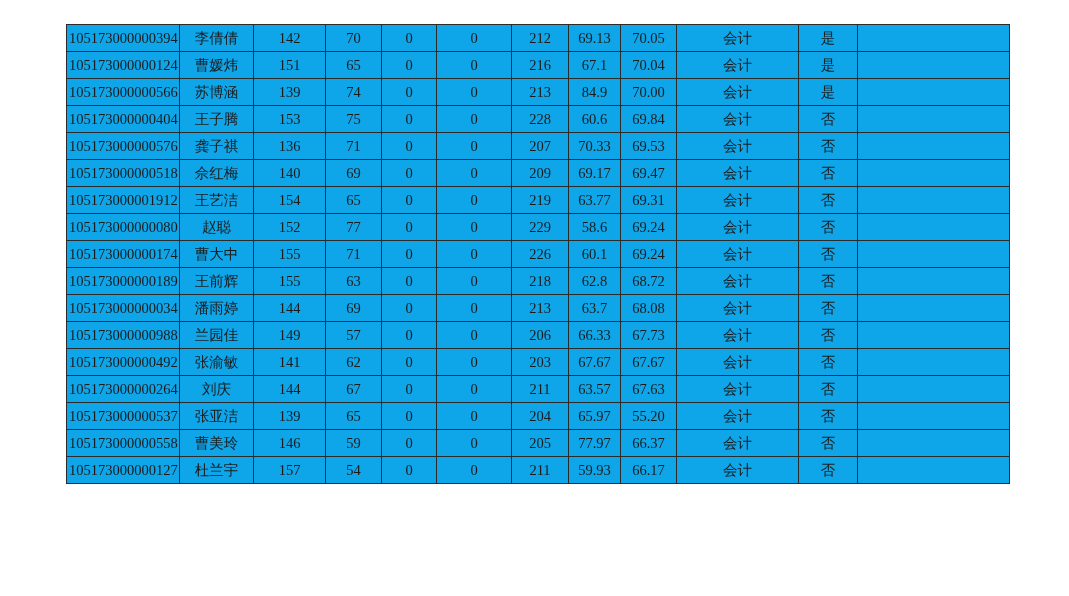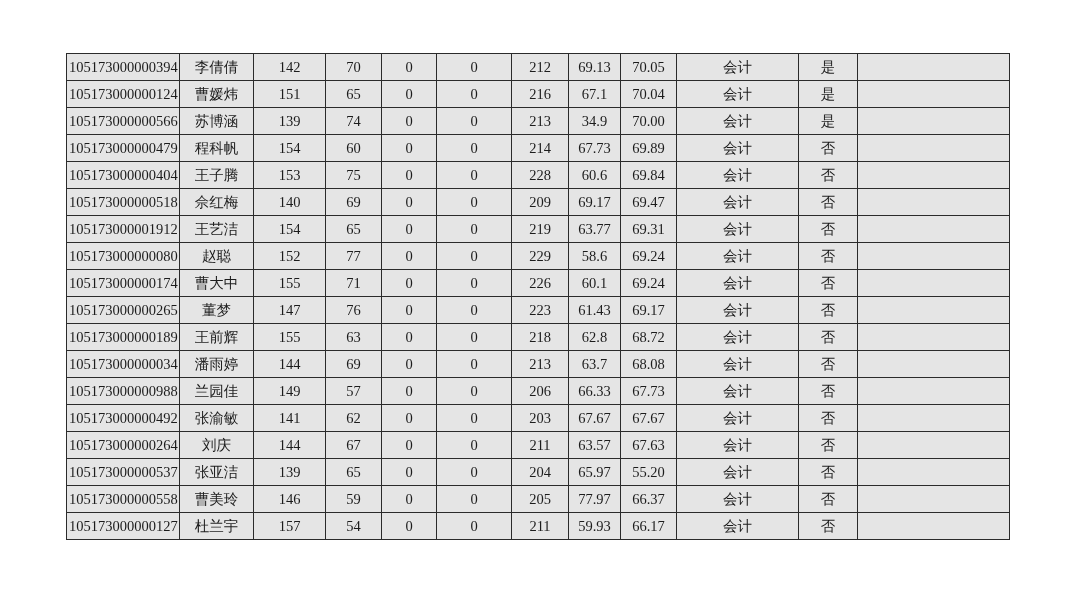--- a/index.html
+++ b/index.html
@@ -13,22 +13,21 @@
     position: relative;
     width: 1069px; height: 596px;
     background: #ffffff;
   }
   table.results {
     position: absolute;
     left: 66px; top: 24px;
     border-collapse: collapse;
     table-layout: fixed;
     width: 943px;
-    background: #e5e5e5;
-    margin-top: 29px;
+    background: #0ea5e9;
   }
   table.results td {
     border: 1px solid #2b2b2b;
     height: 27px;
     text-align: center;
     vertical-align: middle;
     font-size: 14.5px;
     color: #1c1c1c;
     white-space: nowrap;
     overflow: hidden;
@@ -96,55 +95,55 @@
           <td></td>
         </tr>
         <tr>
           <td>105173000000566</td>
           <td>苏博涵</td>
           <td>139</td>
           <td>74</td>
           <td>0</td>
           <td>0</td>
           <td>213</td>
-          <td>34.9</td>
+          <td>84.9</td>
           <td>70.00</td>
           <td>会计</td>
           <td>是</td>
-          <td></td>
-        </tr>
-        <tr>
-          <td>105173000000479</td>
-          <td>程科帆</td>
-          <td>154</td>
-          <td>60</td>
-          <td>0</td>
-          <td>0</td>
-          <td>214</td>
-          <td>67.73</td>
-          <td>69.89</td>
-          <td>会计</td>
-          <td>否</td>
           <td></td>
         </tr>
         <tr>
           <td>105173000000404</td>
           <td>王子腾</td>
           <td>153</td>
           <td>75</td>
           <td>0</td>
           <td>0</td>
           <td>228</td>
           <td>60.6</td>
           <td>69.84</td>
           <td>会计</td>
           <td>否</td>
           <td></td>
         </tr>
         <tr>
+          <td>105173000000576</td>
+          <td>龚子祺</td>
+          <td>136</td>
+          <td>71</td>
+          <td>0</td>
+          <td>0</td>
+          <td>207</td>
+          <td>70.33</td>
+          <td>69.53</td>
+          <td>会计</td>
+          <td>否</td>
+          <td></td>
+        </tr>
+        <tr>
           <td>105173000000518</td>
           <td>佘红梅</td>
           <td>140</td>
           <td>69</td>
           <td>0</td>
           <td>0</td>
           <td>209</td>
           <td>69.17</td>
           <td>69.47</td>
           <td>会计</td>
@@ -182,34 +181,20 @@
         <tr>
           <td>105173000000174</td>
           <td>曹大中</td>
           <td>155</td>
           <td>71</td>
           <td>0</td>
           <td>0</td>
           <td>226</td>
           <td>60.1</td>
           <td>69.24</td>
-          <td>会计</td>
-          <td>否</td>
-          <td></td>
-        </tr>
-        <tr>
-          <td>105173000000265</td>
-          <td>董梦</td>
-          <td>147</td>
-          <td>76</td>
-          <td>0</td>
-          <td>0</td>
-          <td>223</td>
-          <td>61.43</td>
-          <td>69.17</td>
           <td>会计</td>
           <td>否</td>
           <td></td>
         </tr>
         <tr>
           <td>105173000000189</td>
           <td>王前辉</td>
           <td>155</td>
           <td>63</td>
           <td>0</td>

